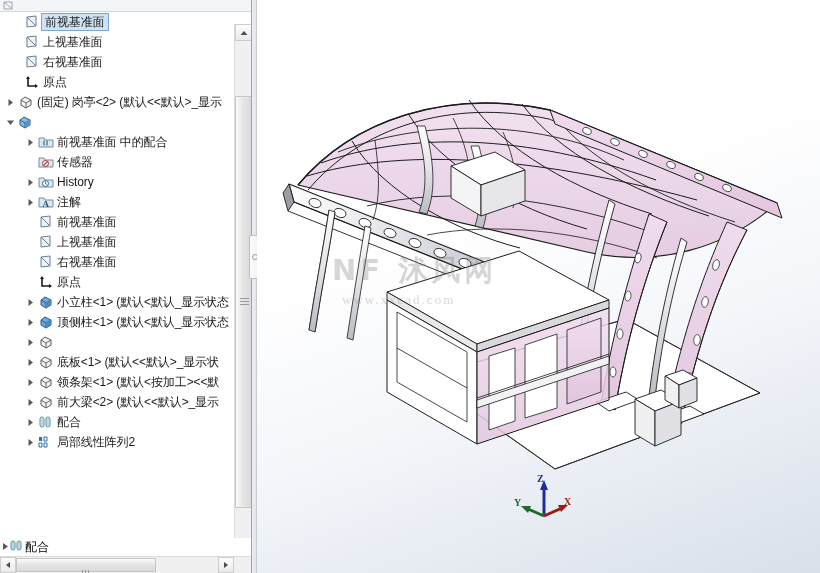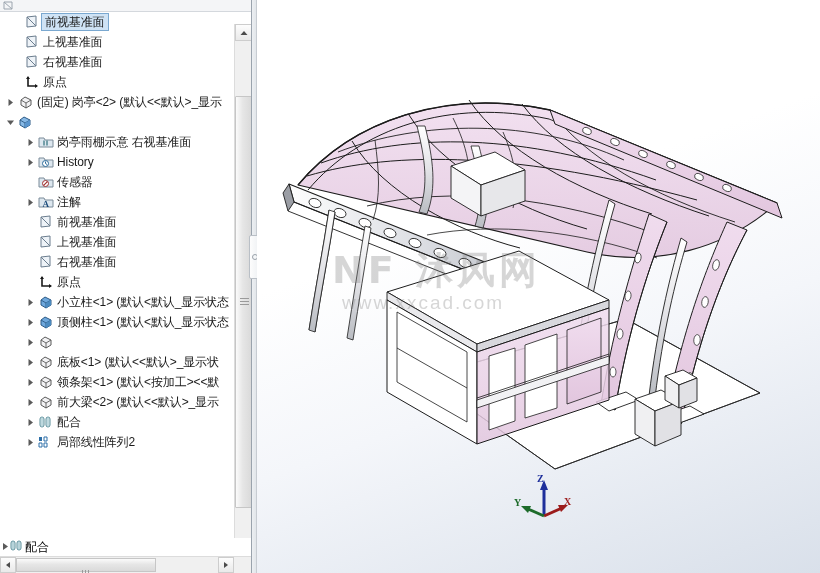--- a/index.html
+++ b/index.html
@@ -208,35 +208,35 @@
   
   #watermark {
     position: absolute;
     left: 75px; top: 250px;
     width: 300px;
     pointer-events: none;
     user-select: none;
     text-align: left;
   }
   #wm-main {
-    font-size: 38px;
+    font-size: 29px;
     font-weight: bold;
     color: rgba(120,120,120,0.30);
     letter-spacing: 4px;
     line-height: 40px;
     white-space: nowrap;
     font-family: "DejaVu Sans","Liberation Sans",sans-serif;
   }
   #wm-sub {
-    font-size: 19px;
+    font-size: 13px;
     color: rgba(120,120,120,0.30);
     letter-spacing: 2px;
     margin-top: 2px;
     margin-left: 10px;
-    font-family: Liberation Sans, sans-serif;
+    font-family: Liberation Serif, serif;
   }
 
   
   #triad { position:absolute; left:255px; top:468px; }
   #triad text { font-size: 10px; font-weight: bold; font-family:"Liberation Serif",serif; }
 </style>
 </head>
 <body>
 
 <div id="app">
@@ -326,47 +326,47 @@
               <svg width="7" height="9" viewBox="0 0 7 9">
                 <path d="M1.5 1 L6 4.5 L1.5 8 Z" fill="#5a5a5a"></path>
               </svg>
             </span>
             <span class="ticon">
               <svg width="16" height="15" viewBox="0 0 16 15">
                 <path d="M1 3 L6 3 L7 5 L15 5 L15 12 L1 12 Z" fill="#dde7ef" stroke="#7b8b99" stroke-width="1"></path>
                 <path d="M6 6 L6 10 M9 6 L9 10" stroke="#5b8e99" stroke-width="1.6" stroke-linecap="round"></path>
               </svg>
             </span>
-            <span class="tlabel">岗亭雨棚示意 右视基准面</span>
+            <span class="tlabel">前视基准面 中的配合</span>
+          </div>
+          <div class="tree-row ind-2">
+            <span class="expander"></span>
+            <span class="ticon">
+              <svg width="16" height="15" viewBox="0 0 16 15">
+                <path d="M1 3 L6 3 L7 5 L15 5 L15 12 L1 12 Z" fill="#dde7ef" stroke="#7b8b99" stroke-width="1"></path>
+                <circle cx="7.5" cy="8.5" r="3" fill="#ffffff" stroke="#a03030" stroke-width="1"></circle>
+                <path d="M5.6 10.4 L9.4 6.6" stroke="#a03030" stroke-width="1.2"></path>
+              </svg>
+            </span>
+            <span class="tlabel">传感器</span>
           </div>
           <div class="tree-row ind-2">
             <span class="expander has">
               <svg width="7" height="9" viewBox="0 0 7 9">
                 <path d="M1.5 1 L6 4.5 L1.5 8 Z" fill="#5a5a5a"></path>
               </svg>
             </span>
             <span class="ticon">
               <svg width="16" height="15" viewBox="0 0 16 15">
                 <path d="M1 3 L6 3 L7 5 L15 5 L15 12 L1 12 Z" fill="#dde7ef" stroke="#7b8b99" stroke-width="1"></path>
                 <circle cx="7.5" cy="8.5" r="3" fill="#ffffff" stroke="#2a6a9a" stroke-width="1"></circle>
                 <path d="M7.5 6.5 L7.5 8.5 L9 9.5" stroke="#2a6a9a" stroke-width="1" fill="none"></path>
               </svg>
             </span>
             <span class="tlabel">History</span>
-          </div>
-          <div class="tree-row ind-2">
-            <span class="expander"></span>
-            <span class="ticon">
-              <svg width="16" height="15" viewBox="0 0 16 15">
-                <path d="M1 3 L6 3 L7 5 L15 5 L15 12 L1 12 Z" fill="#dde7ef" stroke="#7b8b99" stroke-width="1"></path>
-                <circle cx="7.5" cy="8.5" r="3" fill="#ffffff" stroke="#a03030" stroke-width="1"></circle>
-                <path d="M5.6 10.4 L9.4 6.6" stroke="#a03030" stroke-width="1.2"></path>
-              </svg>
-            </span>
-            <span class="tlabel">传感器</span>
           </div>
           <div class="tree-row ind-2">
             <span class="expander has">
               <svg width="7" height="9" viewBox="0 0 7 9">
                 <path d="M1.5 1 L6 4.5 L1.5 8 Z" fill="#5a5a5a"></path>
               </svg>
             </span>
             <span class="ticon">
               <svg width="16" height="15" viewBox="0 0 16 15">
                 <path d="M1 3 L6 3 L7 5 L15 5 L15 12 L1 12 Z" fill="#dde7ef" stroke="#7b8b99" stroke-width="1"></path>

